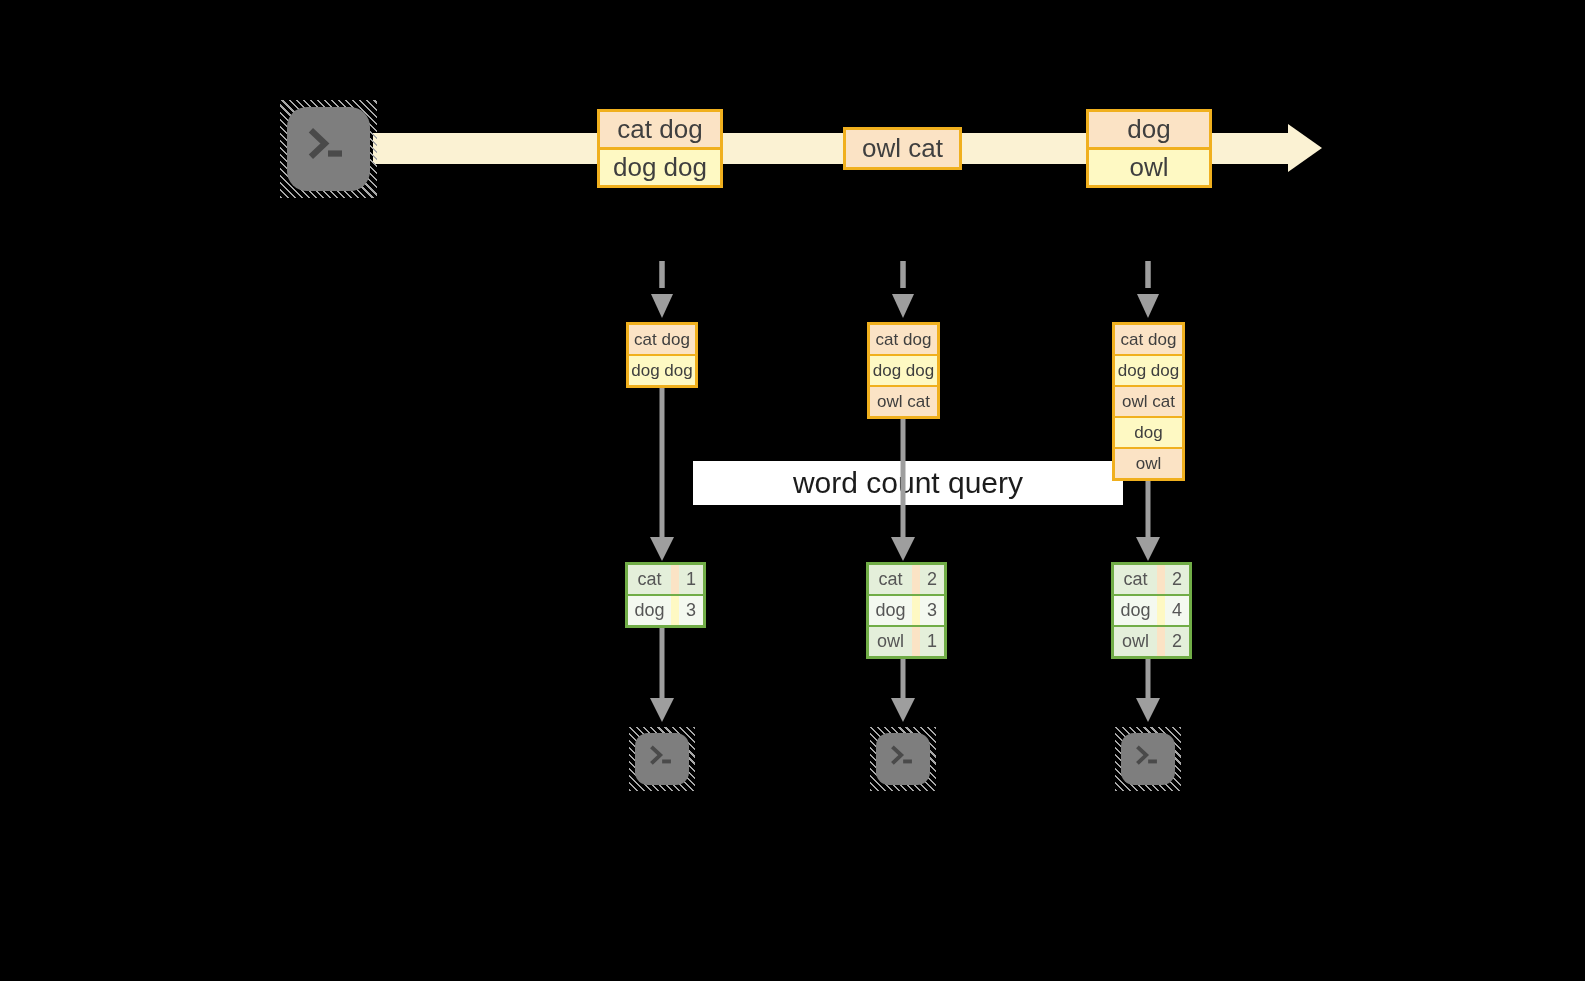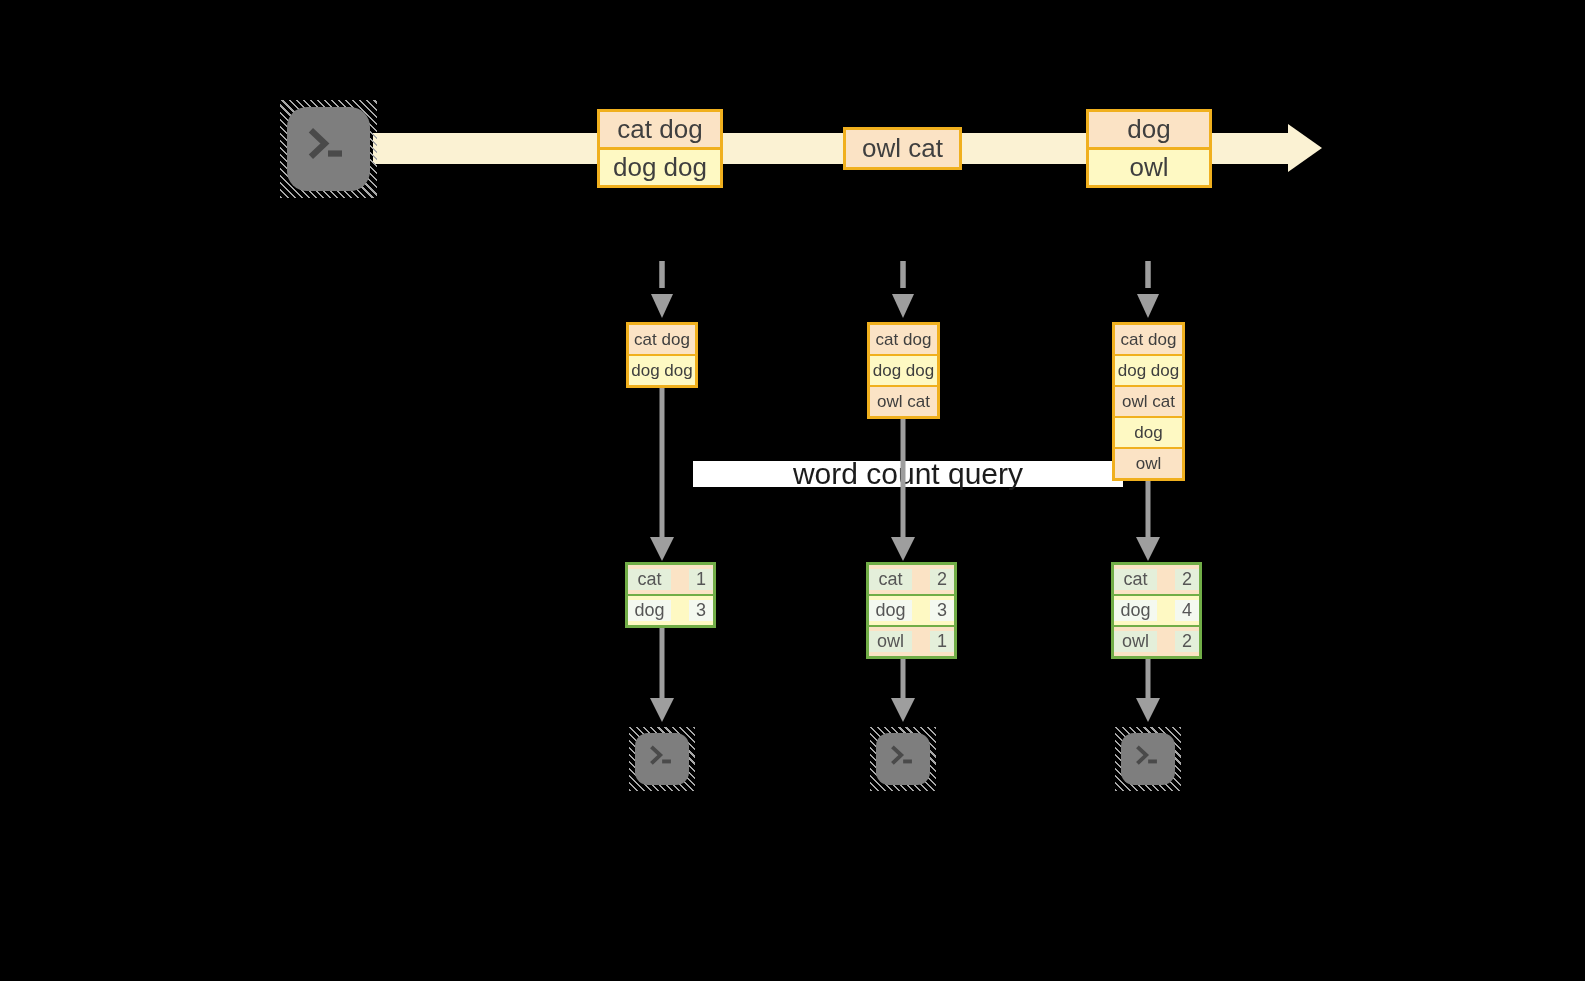--- a/index.html
+++ b/index.html
@@ -23,30 +23,30 @@
   .obox.stack { gap:2px; }
   .orow { display:flex; align-items:center; justify-content:center; color:#3F3F3F; }
   .orow.big { height:35px; font-size:26px; }
   .orow.one { height:37px; font-size:26px; }
   .orow.sm  { height:29px; font-size:17px; }
   .dark  { background:#FBE3C5; }
   .light { background:#fef9c3; }
 
   
   .gtable { display:flex; flex-direction:column; background:#71AD47; padding:3px; gap:2px; }
-  .grow { display:flex; gap:18px; height:29px;align-items:center; }
+  .grow { display:flex; gap:8px; height:29px; }
   .gcell { display:flex; align-items:center; justify-content:center; font-size:18px; color:#565656; }
   .gcell.word { width:43px; }
   .gcell.num  { width:24px; }
   .grow.dark  .gcell { background:#E4EFDA; }
   .grow.light .gcell { background:#F4F9F0; }
 
   
   .banner {
-    left:693px; top:461px; width:430px; height:26px; background:#FFFFFF;
+    left:693px; top:461px; width:430px; height:44px; background:#FFFFFF;
     display:flex; align-items:center; justify-content:center;
     font-size:30px; color:#1C1C1C;
   }
 
   
   .term { background:repeating-linear-gradient(45deg,#A8A8A8 0 1.5px,transparent 1.5px 5px); }
   .term-body { position:absolute; inset:7px; background:#7E7E7E; border-radius:20px; }
   .term.small .term-body { inset:6px; border-radius:13px; }
   .term-glyph { position:absolute; left:16%; top:14%; width:60%; height:60%; }
 

